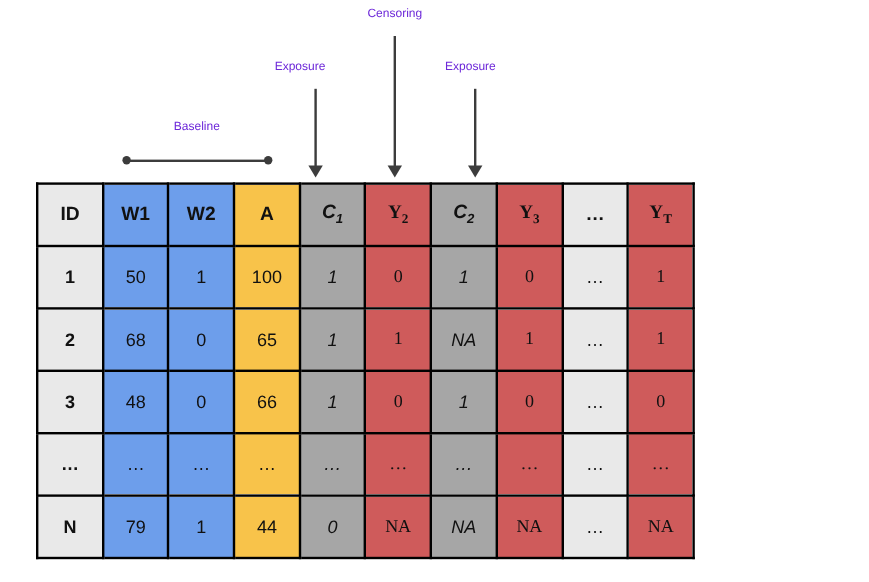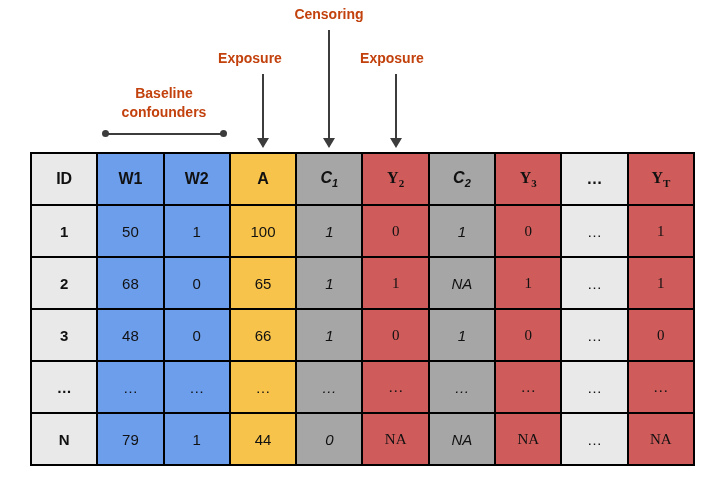--- a/index.html
+++ b/index.html
@@ -11,23 +11,23 @@
     width: 724px;
     height: 485px;
     background: #ffffff;
     overflow: hidden;
   }
 
   
   .ann-label {
     position: absolute;
     transform: translateX(-50%);
-    font-weight: bold;
-    font-size: 14px;
-    color: #c2410c;
+    font-weight: normal;
+    font-size: 10px;
+    color: #6d28d9;
     white-space: nowrap;
   }
   .baseline-label { text-align: center; line-height: 19px; }
 
   
   .arrow { position: absolute; width: 12px; }
   .arrow .shaft {
     position: absolute;
     left: 5px; top: 0; bottom: 8px;
     width: 2px;
@@ -56,21 +56,21 @@
     border-radius: 50%;
     background: var(--arrow-col, #3c3c3c);
   }
   .bracket .dot.left  { left: -2px; }
   .bracket .dot.right { right: -2px; }
 
   
   table.data-table {
     position: absolute;
     left: 30px; top: 152px;
-    width: 665px;
+    width: 549px;
     border-collapse: collapse;
     table-layout: fixed;
   }
   .data-table th, .data-table td {
     border: 2px solid var(--border-col, #000);
     height: 52px;
     text-align: center;
     vertical-align: middle;
     font-size: 15px;
     color: #111111;
@@ -89,23 +89,22 @@
   .c-dots { background: var(--ellipsis-col, #e9e9e9); }
 </style>
 </head>
 <body>
 
 <div class="canvas">
 
   <div class="ann-label" style="left:329px; top:6px;">Censoring</div>
   <div class="ann-label" style="left:250px; top:50px;text-align:right;">Exposure</div>
   <div class="ann-label" style="left:392px; top:50px;">Exposure</div>
-  <div class="ann-label baseline-label" style="left:164px; top:84px;">
+  <div class="ann-label baseline-label" style="left:164px; top:96px;">
     <div>Baseline</div>
-    <div>confounders</div>
   </div>
 
   <div class="arrow" style="left:323px; top:30px; height:118px;">
     <span class="shaft"></span>
     <span class="head"></span>
   </div>
   <div class="arrow" style="left:257px; top:74px; height:74px;">
     <span class="shaft"></span>
     <span class="head"></span>
   </div>

